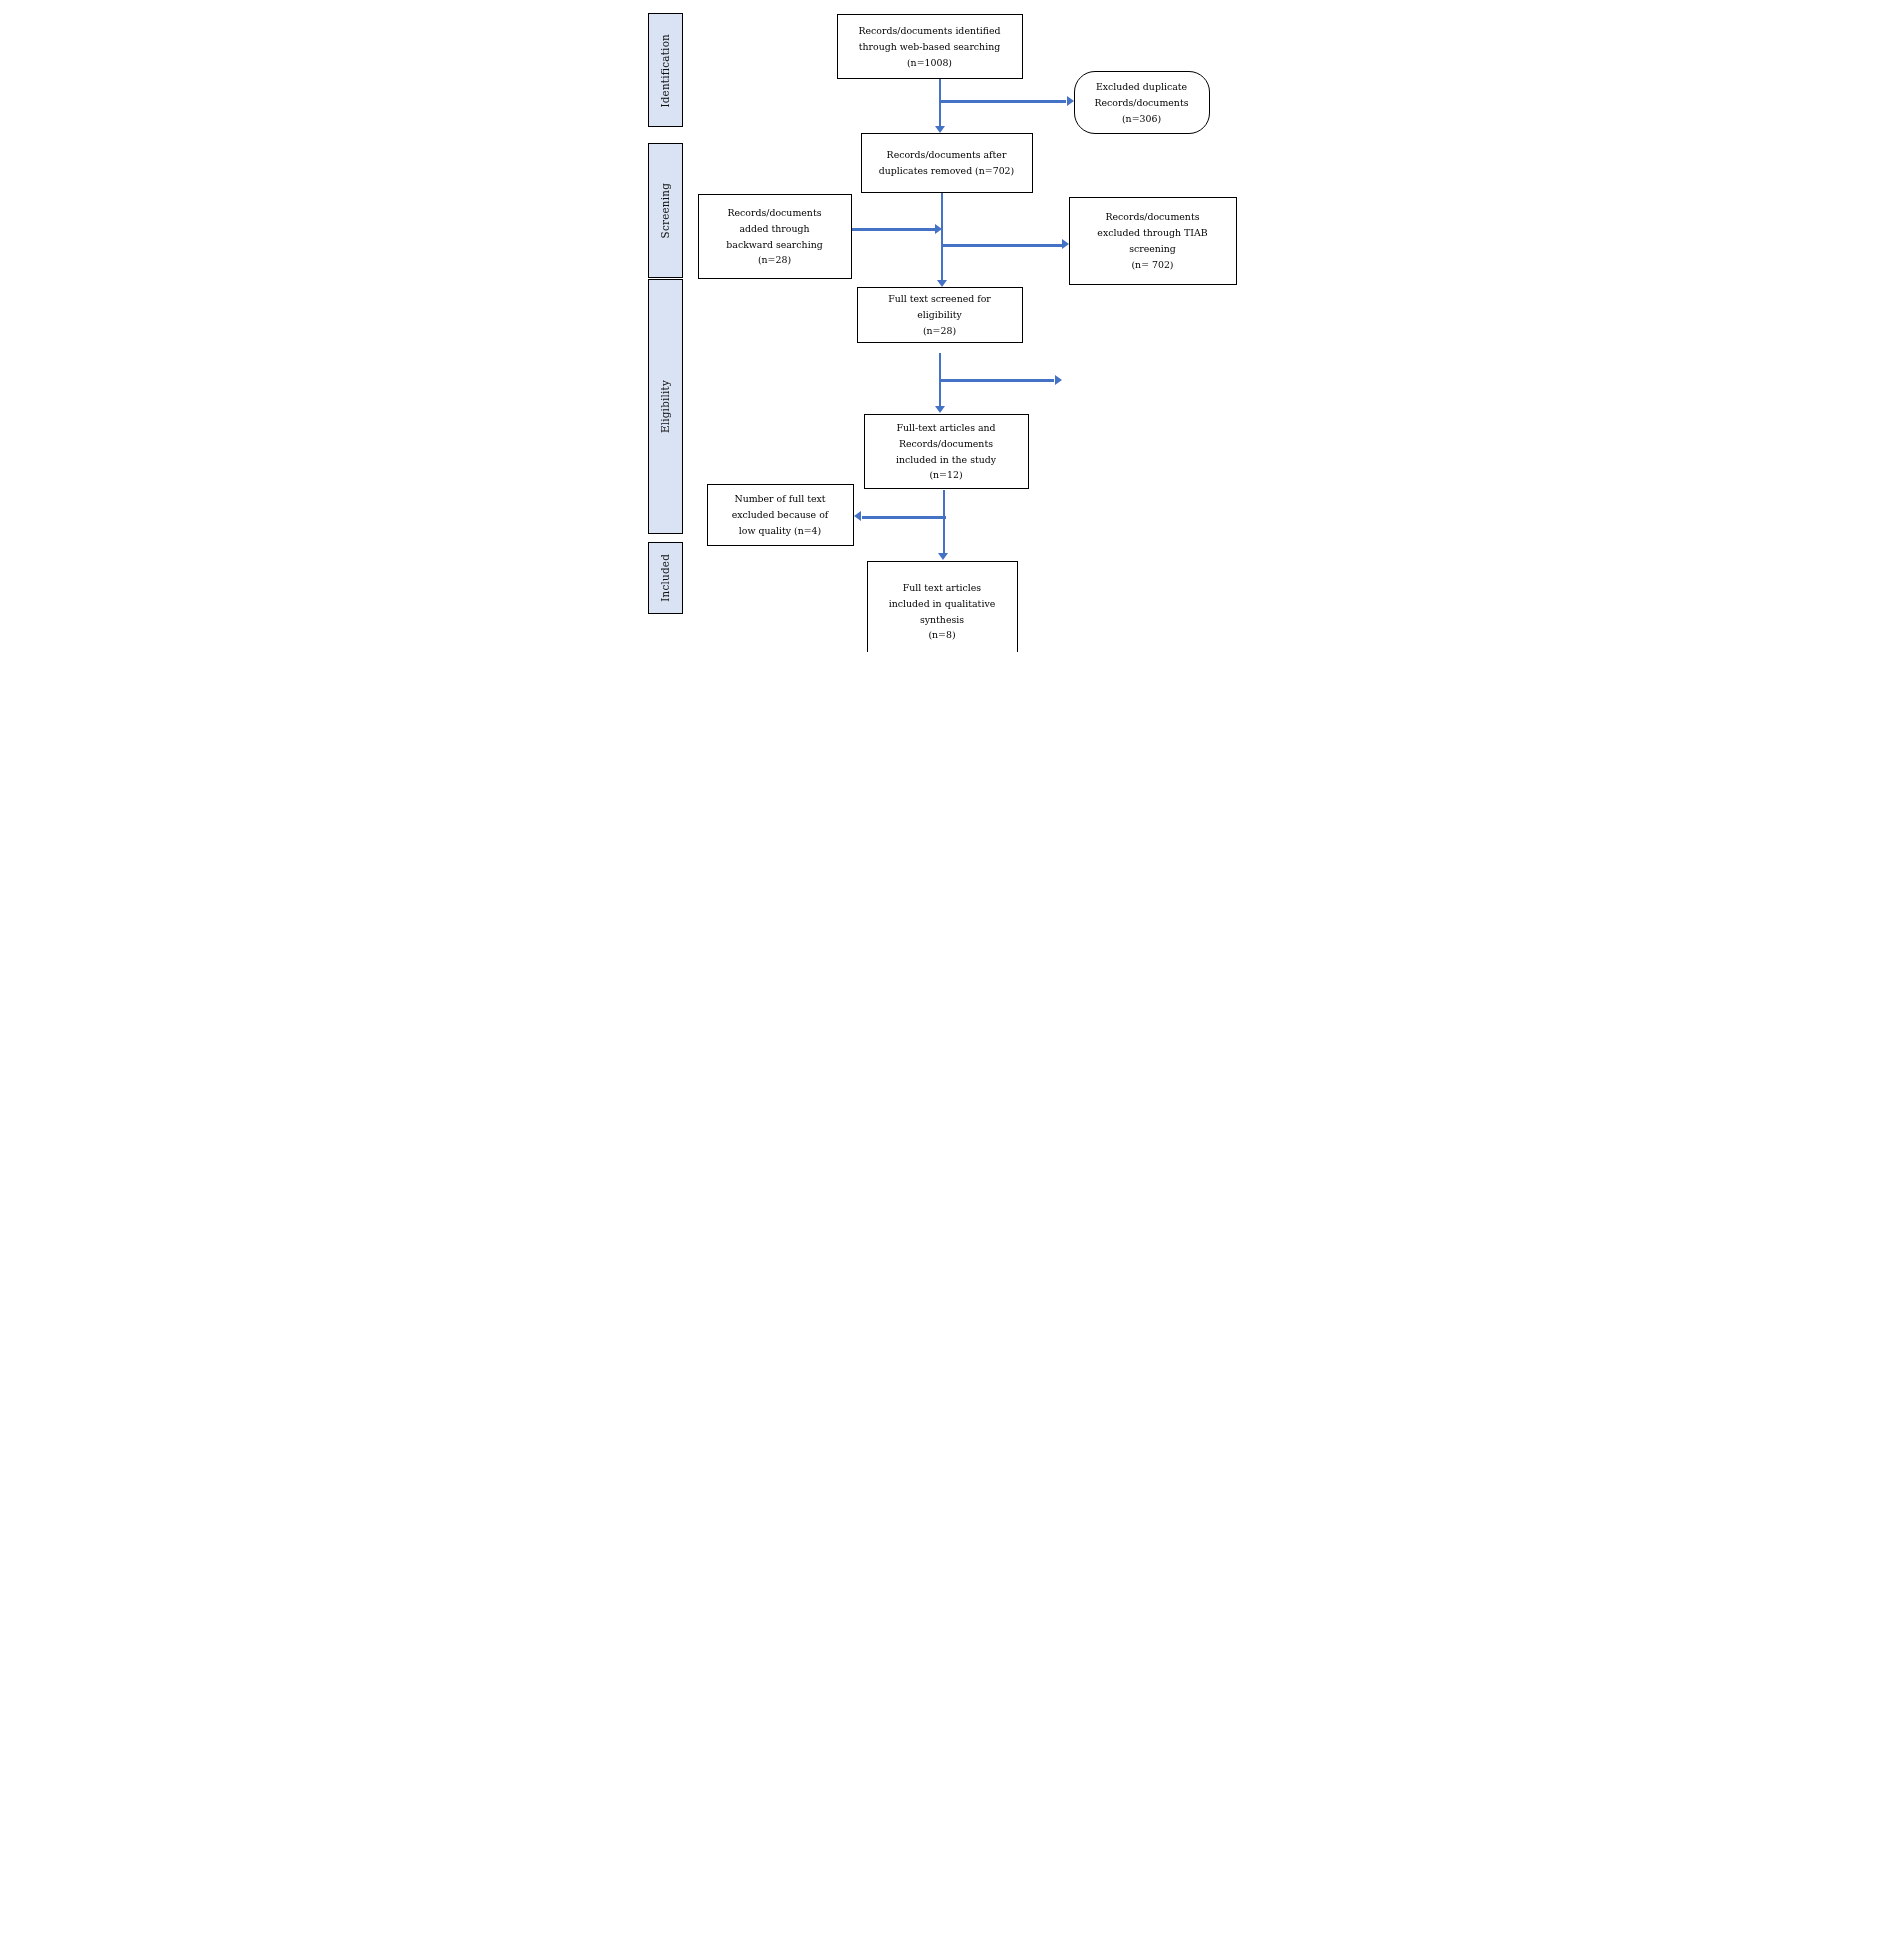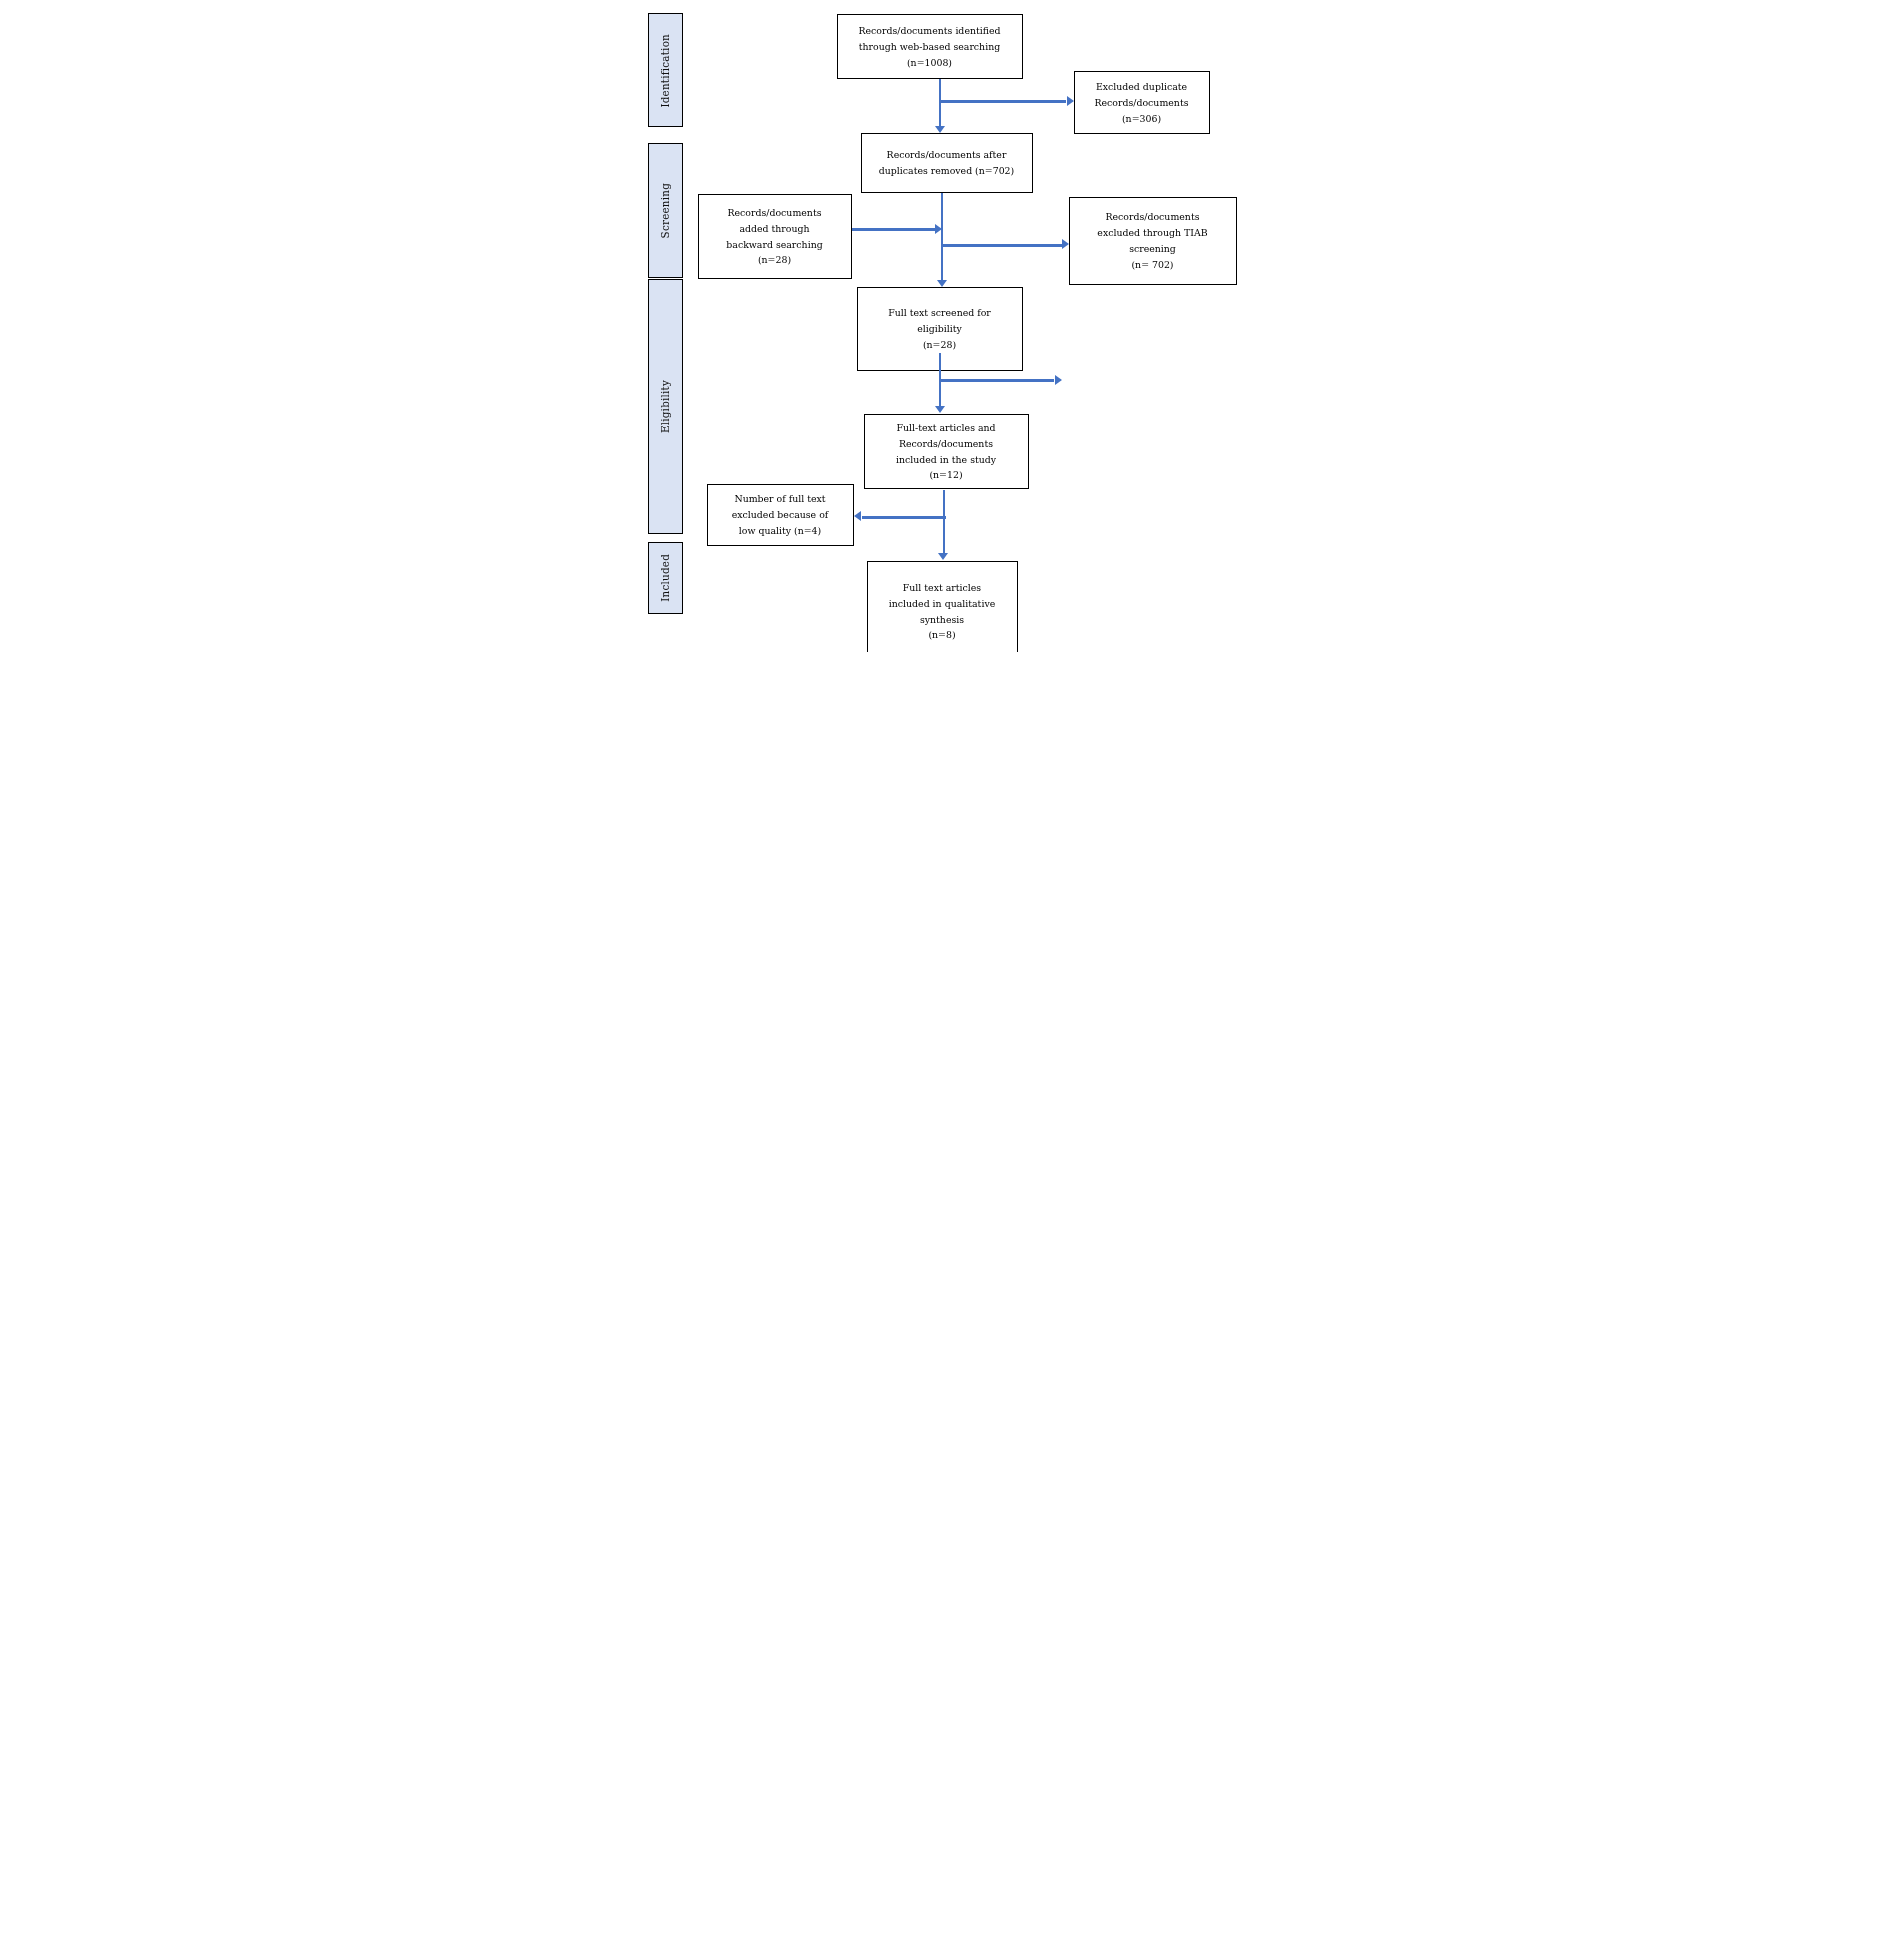--- a/index.html
+++ b/index.html
@@ -50,34 +50,34 @@
   <div class="sbox" style="left:16.3px;top:279px;width:35px;height:255px;">
     <span class="vtext">Eligibility</span>
   </div>
   <div class="sbox" style="left:16.3px;top:542px;width:35px;height:72px;">
     <span class="vtext">Included</span>
   </div>
 
   <div class="fbox" style="left:205px;top:14px;width:186px;height:65px;">Records/documents identified
 through web-based searching
 (n=1008)</div>
-  <div class="fbox" style="left:442px;top:71px;width:136px;height:63px;">Excluded duplicate
+  <div class="fbox" style="left:442px;top:71px;width:136px;height:63px;border-radius:21px;">Excluded duplicate
 Records/documents
 (n=306)</div>
   <div class="fbox" style="left:229px;top:133px;width:172px;height:60px;text-align:center;">Records/documents after
 duplicates removed (n=702)</div>
   <div class="fbox" style="left:66px;top:194px;width:154px;height:85px;">Records/documents
 added through
 backward searching
 (n=28)</div>
   <div class="fbox" style="left:437px;top:197px;width:168px;height:88px;">Records/documents
 excluded through TIAB
 screening
 (n= 702)</div>
-  <div class="fbox" style="left:225px;top:287px;width:166px;height:84px;text-align:center;">Full text screened for
+  <div class="fbox" style="left:225px;top:287px;width:166px;height:56px;text-align:center;">Full text screened for
 eligibility
 (n=28)</div>
   <div class="fbox" style="left:232px;top:414px;width:165px;height:75px;">Full-text articles and
 Records/documents
 included in the study
 (n=12)</div>
   <div class="fbox" style="left:75px;top:484px;width:147px;height:62px;">Number of full text
 excluded because of
 low quality (n=4)</div>
   <div class="fbox" style="left:235px;top:561px;width:151px;height:101px;">Full text articles

